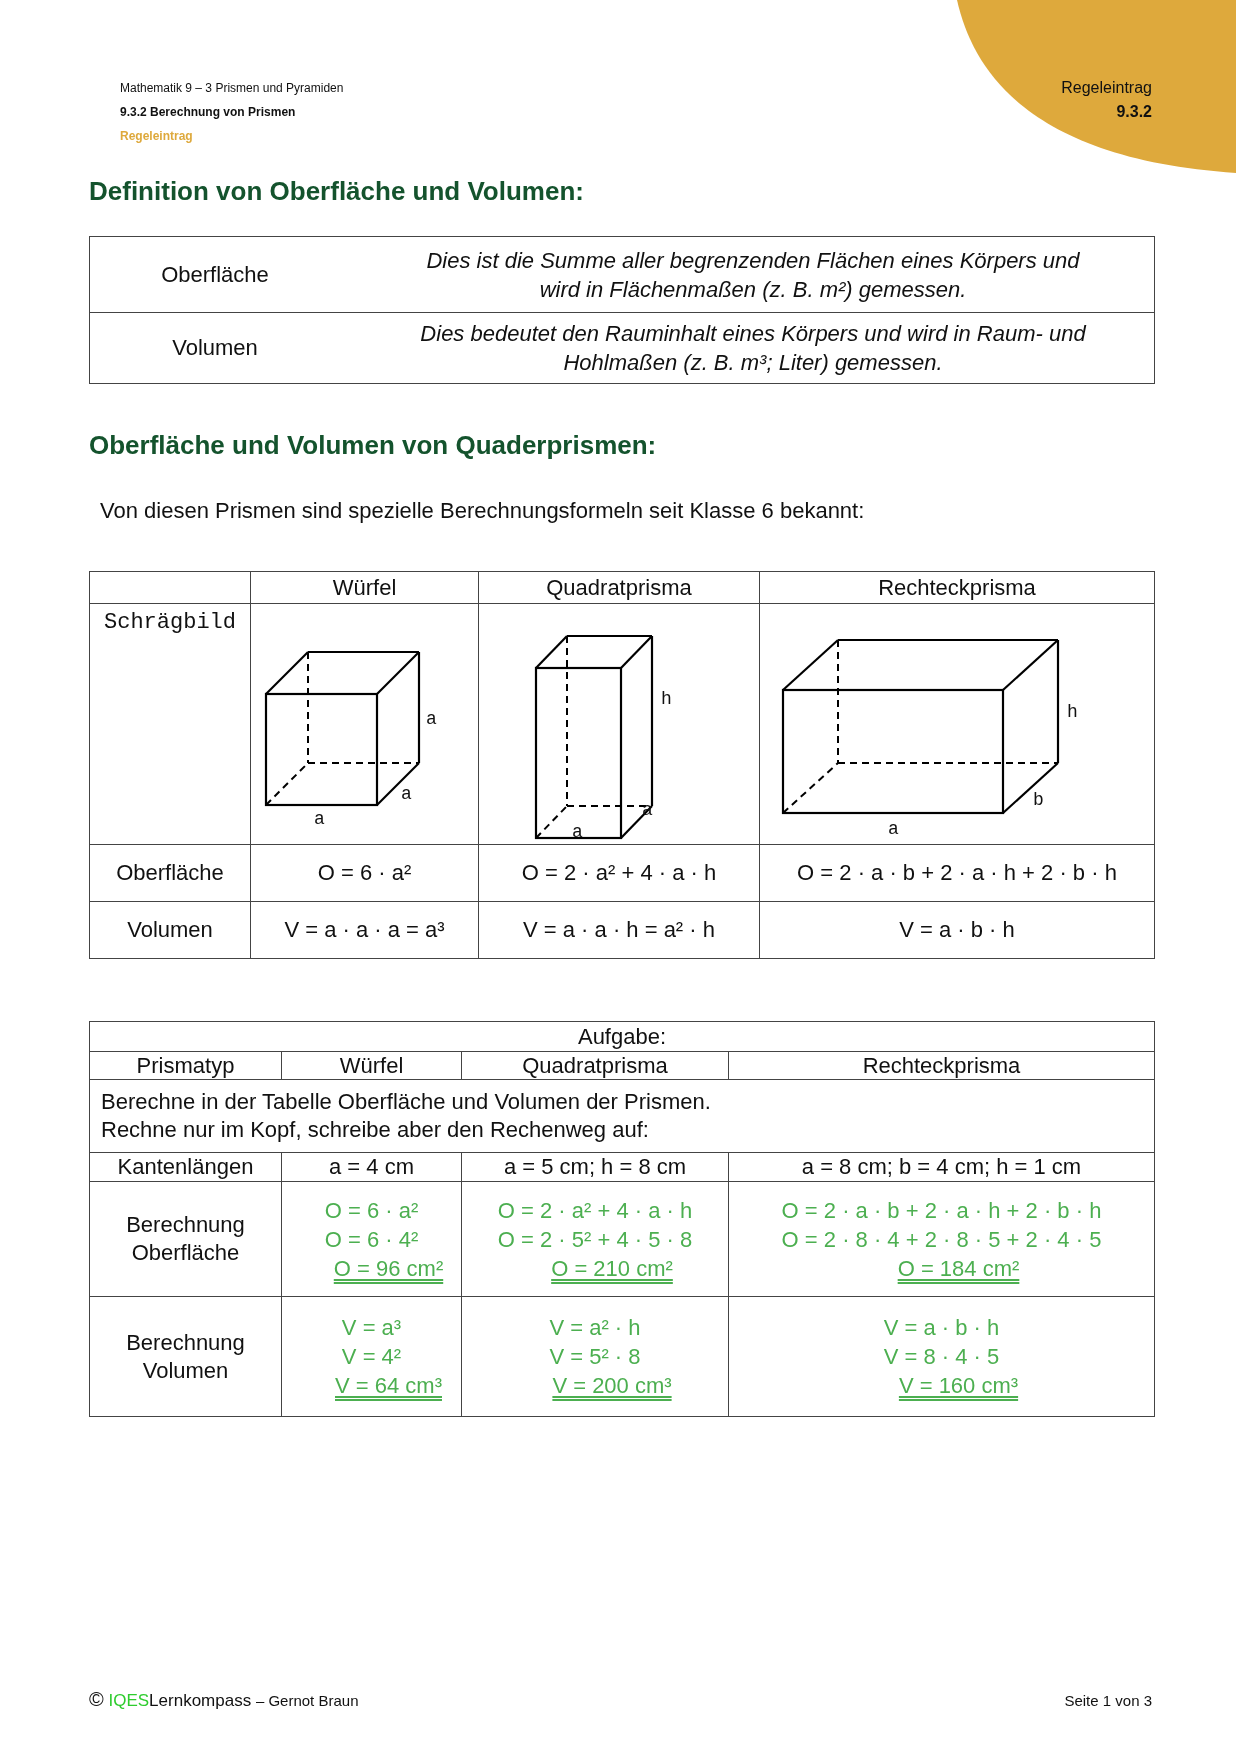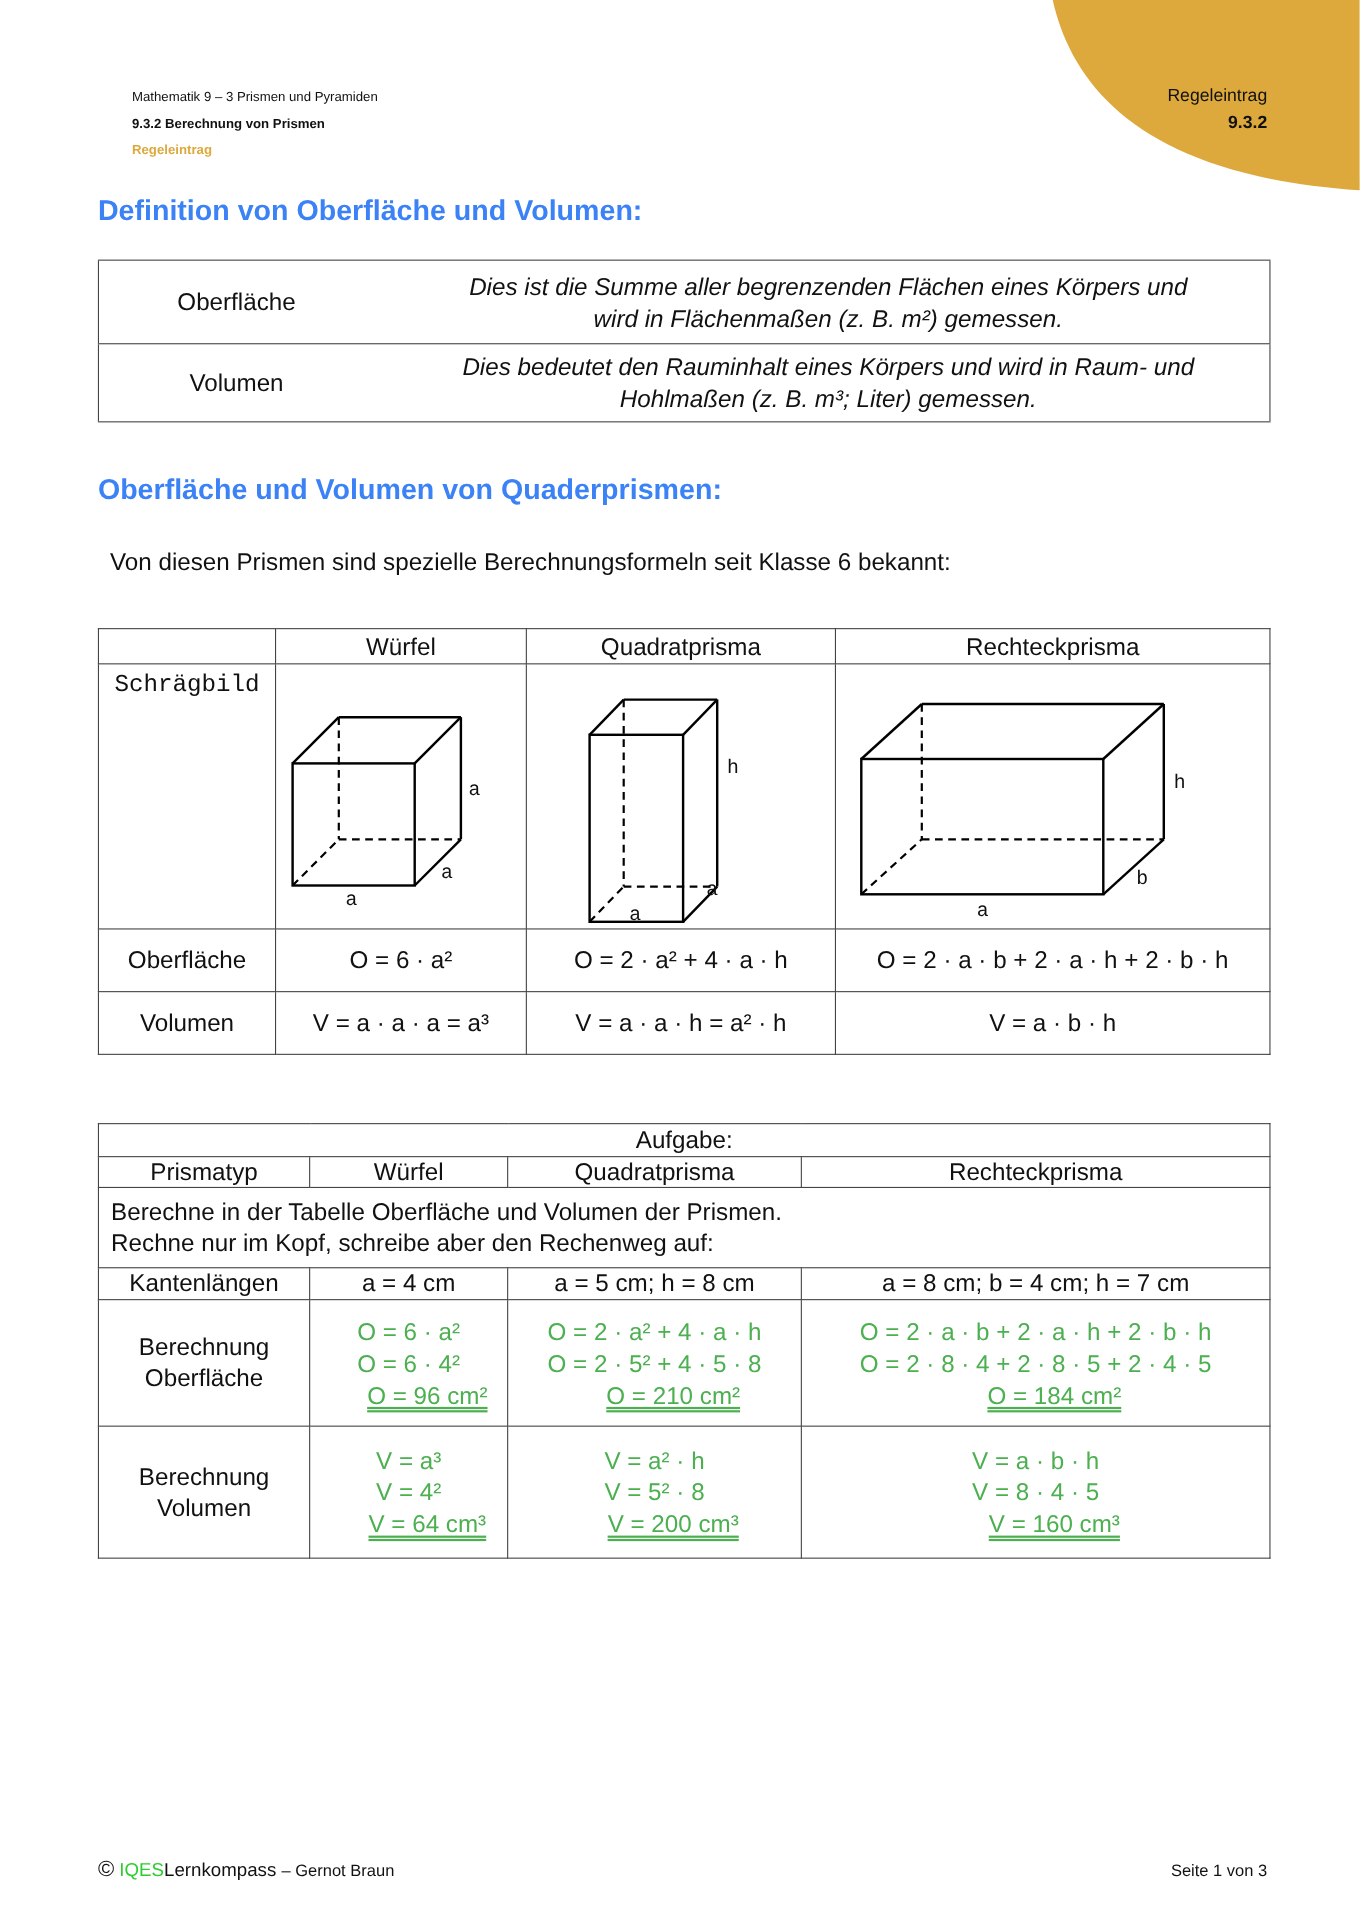--- a/index.html
+++ b/index.html
@@ -4,21 +4,21 @@
 <style>
   html, body { margin:0; padding:0; background:#fff; }
   body { width:1240px; height:1754px; position:relative; overflow:hidden;
          font-family:"Liberation Sans", sans-serif; color:#111; }
   .abs { position:absolute; }
   .blob { position:absolute; left:0; top:0; width:1240px; height:180px; pointer-events:none; }
   .hdr-l { left:89px; font-size:12px; line-height:24px;margin-left:31px; }
   .hdr-r { right:88px; font-size:16px; line-height:24px; text-align:right; }
   .bold { font-weight:bold; }
   .orange { color:#DEA93C; }
-  h2 { position:absolute; left:89px; margin:0; font-size:26px; font-weight:bold; color:#3b82f6; }
+  h2 { position:absolute; left:89px; margin:0; font-size:26px; font-weight:bold; color:#14532d; }
   table { position:absolute; border-collapse:collapse; }
   td { border:1.5px solid #444; text-align:center; vertical-align:middle; padding:0; }
   .def td { border-left:none; border-right:none; font-size:22px; }
   .def { border-left:1.5px solid #444; border-right:1.5px solid #444; }
   .def td.txt { text-align:center; padding-left:12px; line-height:29px;font-style:italic; }
   .frm td { font-size:22px; }
   .aufg td { font-size:22px; }
   .green { color:#4CAF50; line-height:29px; }
   .res { text-decoration: underline double; text-underline-offset:3px;margin-left:34px; }
   .intro { left:100px; top:498px; font-size:22px; }
@@ -163,21 +163,21 @@
   <tr style="height:73px;">
     <td colspan="4" style="text-align:left; padding-left:11px; line-height:28px;">
       <div>Berechne in der Tabelle Oberfläche und Volumen der Prismen.</div>
       <div>Rechne nur im Kopf, schreibe aber den Rechenweg auf:</div>
     </td>
   </tr>
   <tr style="height:29px; line-height:26px;">
     <td>Kantenlängen</td>
     <td>a = 4 cm</td>
     <td>a = 5 cm; h = 8 cm</td>
-    <td>a = 8 cm; b = 4 cm; h = 7 cm</td>
+    <td>a = 8 cm; b = 4 cm; h = 1 cm</td>
   </tr>
   <tr style="height:115px;">
     <td style="line-height:28px;">
       <div>Berechnung</div>
       <div>Oberfläche</div>
     </td>
     <td class="green">
       <div>O = 6 · a²</div>
       <div>O = 6 · 4²</div>
       <div><span class="res">O = 96 cm²</span></div>

